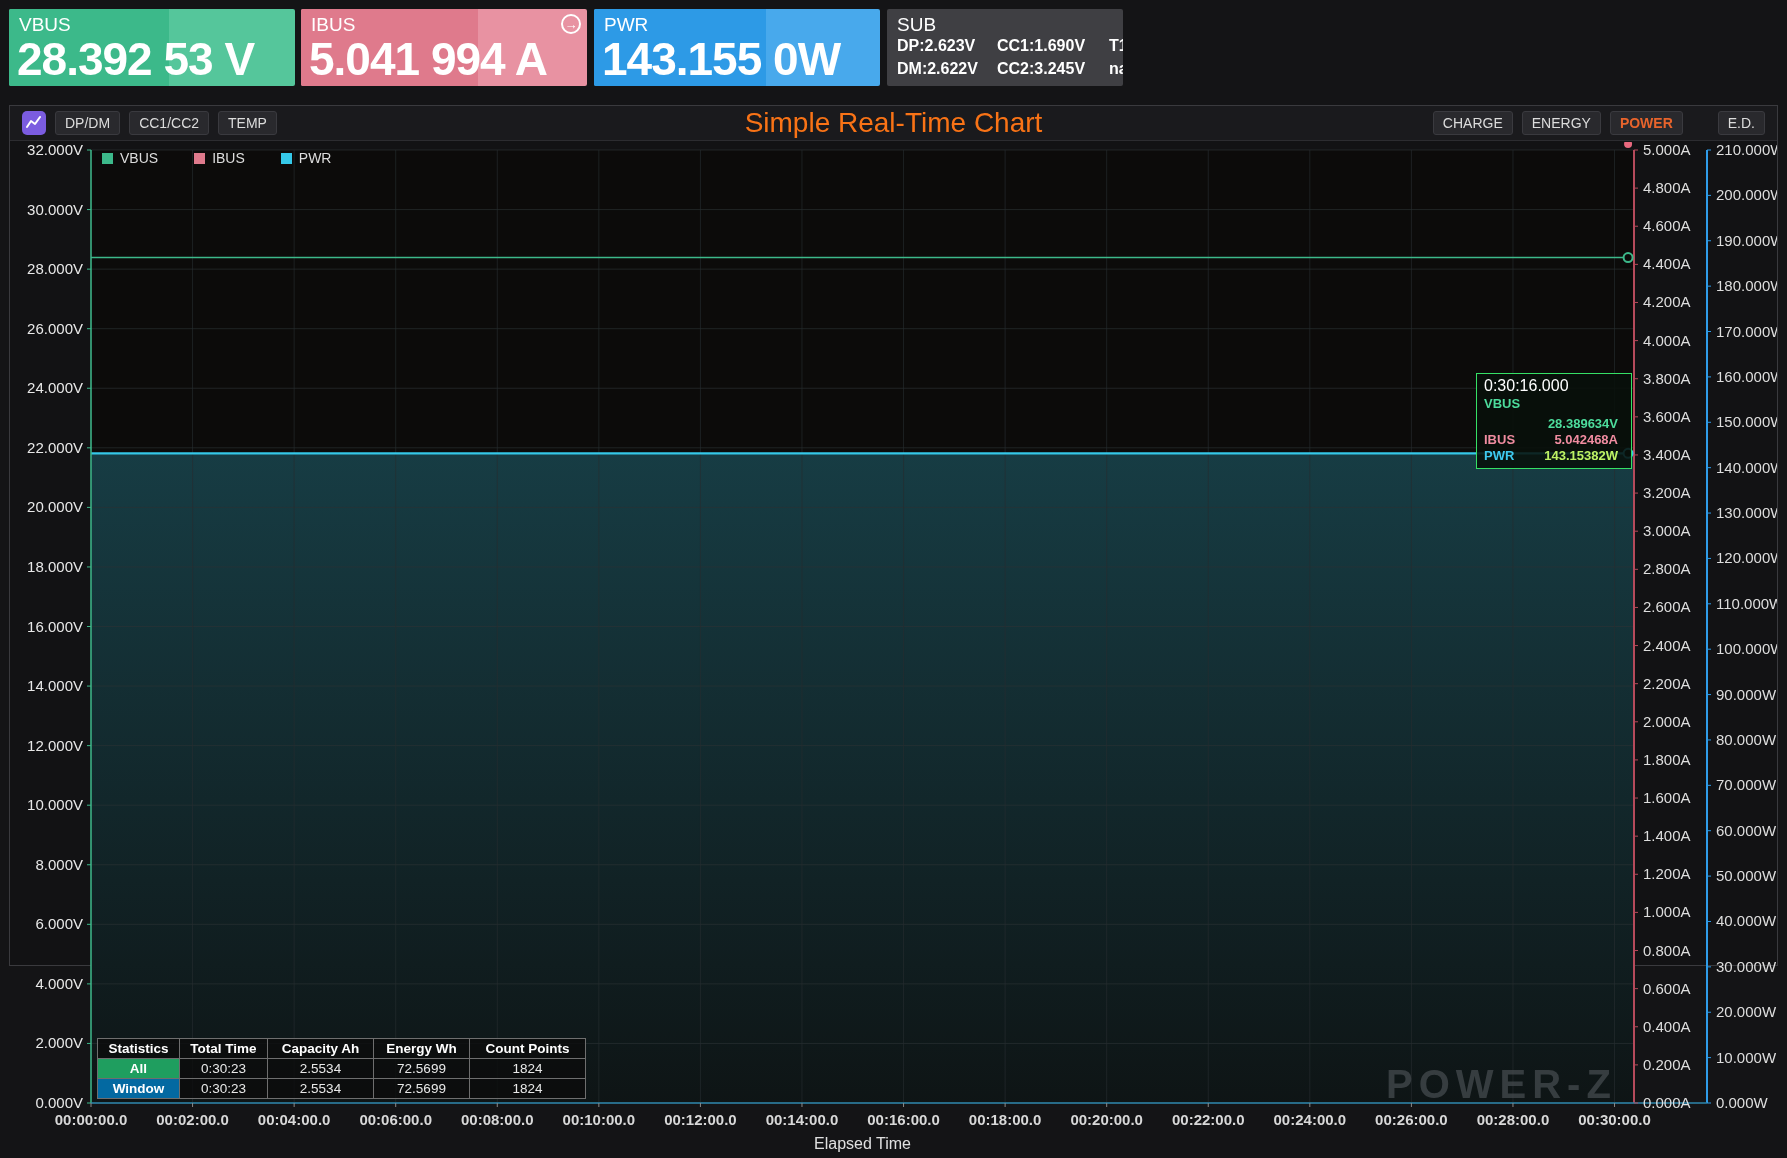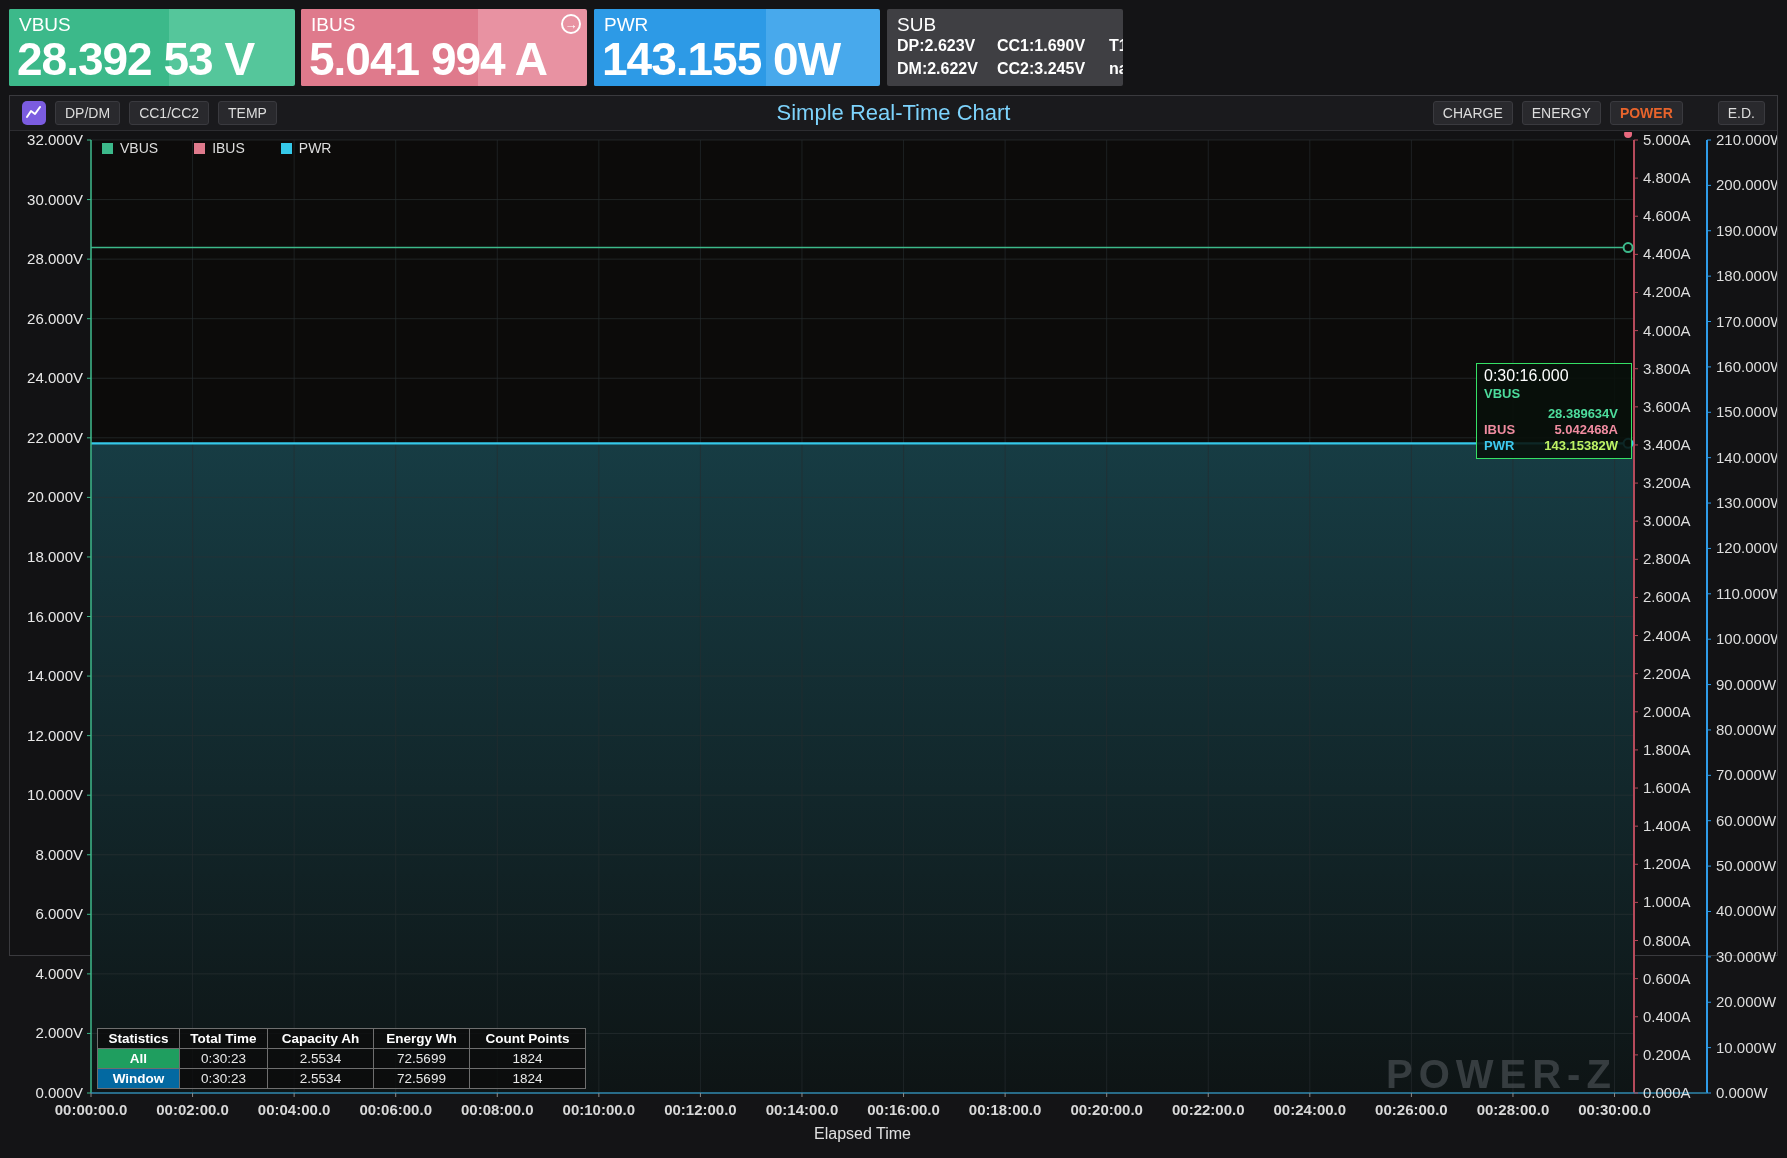--- a/index.html
+++ b/index.html
@@ -13,30 +13,30 @@
     color:#fff;letter-spacing:-1px;white-space:nowrap;z-index:2;line-height:1.1;}
   .dir-icon{position:absolute;top:5px;right:6px;width:20px;height:20px;border:2px solid #fff;
     border-radius:50%;color:#fff;font-size:13px;font-weight:700;display:flex;
     align-items:center;justify-content:center;z-index:3;}
   .sub-tile{background:#3f3f43;}
   .sub-rows{position:absolute;left:10px;top:28px;z-index:2;}
   .sub-row{display:flex;margin-bottom:5px;}
   .sub-cell{font-size:16px;font-weight:700;color:#fff;white-space:nowrap;}
   .sub-c1{width:100px;} .sub-c2{width:112px;}
   
-  .panel{position:absolute;left:9px;top:95px;width:1769px;height:861px;
+  .panel{position:absolute;left:9px;top:105px;width:1769px;height:861px;
     background:#121214;border:1px solid #3a3a3e;}
   .panel-header{position:relative;height:35px;display:flex;align-items:center;
     padding:0 12px;gap:9px;background:#1a1a1d;border-bottom:1px solid #2c2c30;}
   .hdr-icon{width:24px;height:24px;border-radius:5px;background:#7b5ce0;
     display:flex;align-items:center;justify-content:center;flex:0 0 auto;}
   .tab-btn,.hdr-btn{font-size:14px;color:#dcdcdc;background:#29292d;border:1px solid #3a3a3f;
     border-radius:3px;padding:3px 9px;cursor:pointer;white-space:nowrap;}
-  .panel-title{position:absolute;left:50%;transform:translateX(-50%);font-size:22px;
-    color:#7dd3fc;white-space:nowrap;}
+  .panel-title{position:absolute;left:50%;transform:translateX(-50%);font-size:28px;
+    color:#f97316;white-space:nowrap;}
   .hdr-right{margin-left:auto;display:flex;gap:9px;align-items:center;}
   .hdr-btn.active{font-weight:700;}
   .hdr-btn.ed{margin-left:26px;}
   .panel-body{position:absolute;left:0;right:0;top:36px;bottom:0;}
   #chart-svg{position:absolute;left:0;top:0;}
   svg text{font-family:"Liberation Sans",sans-serif;}
   
   .legend{position:absolute;left:92px;top:8px;display:flex;gap:36px;z-index:4;}
   .legend-item{display:flex;align-items:center;gap:7px;cursor:pointer;}
   .legend-swatch{width:11px;height:11px;display:inline-block;}

